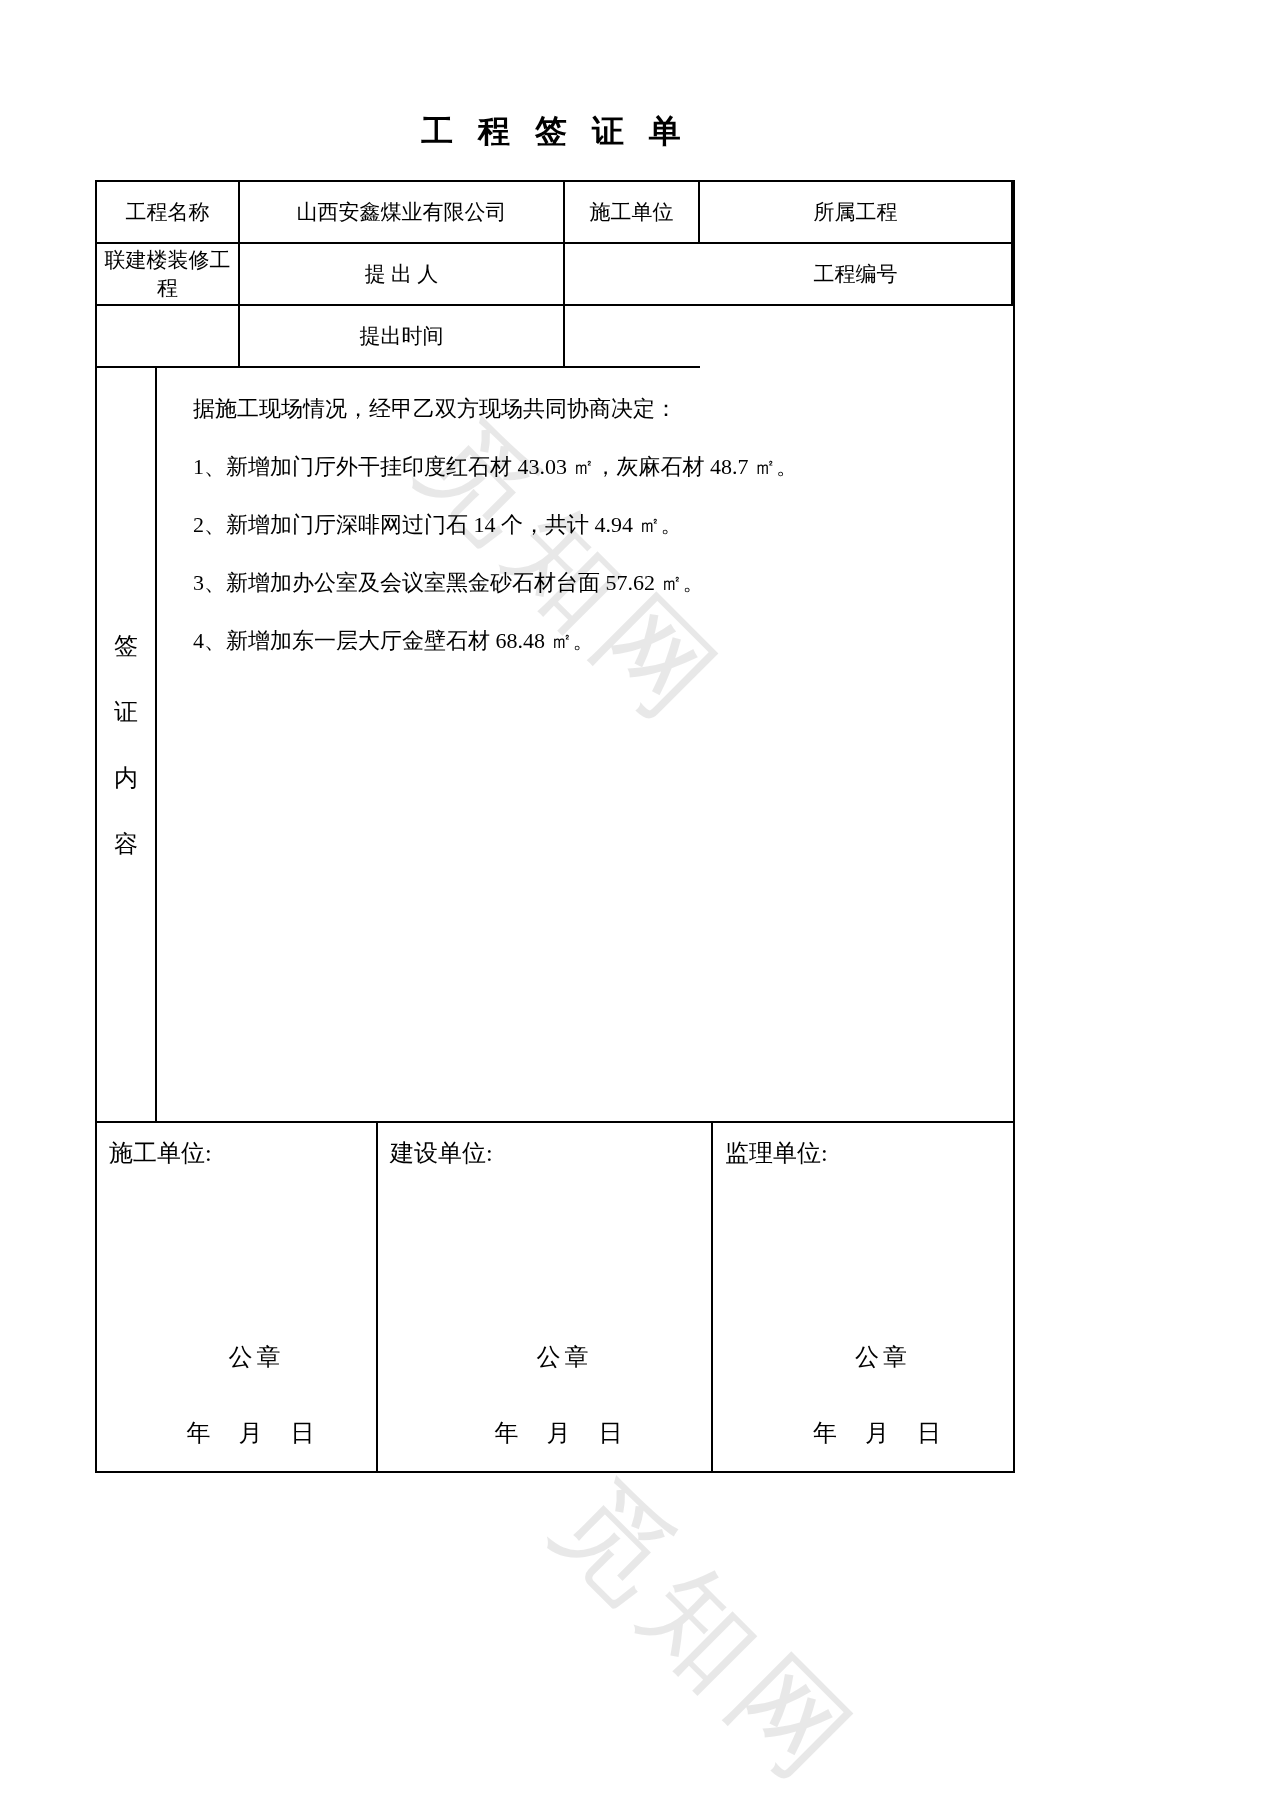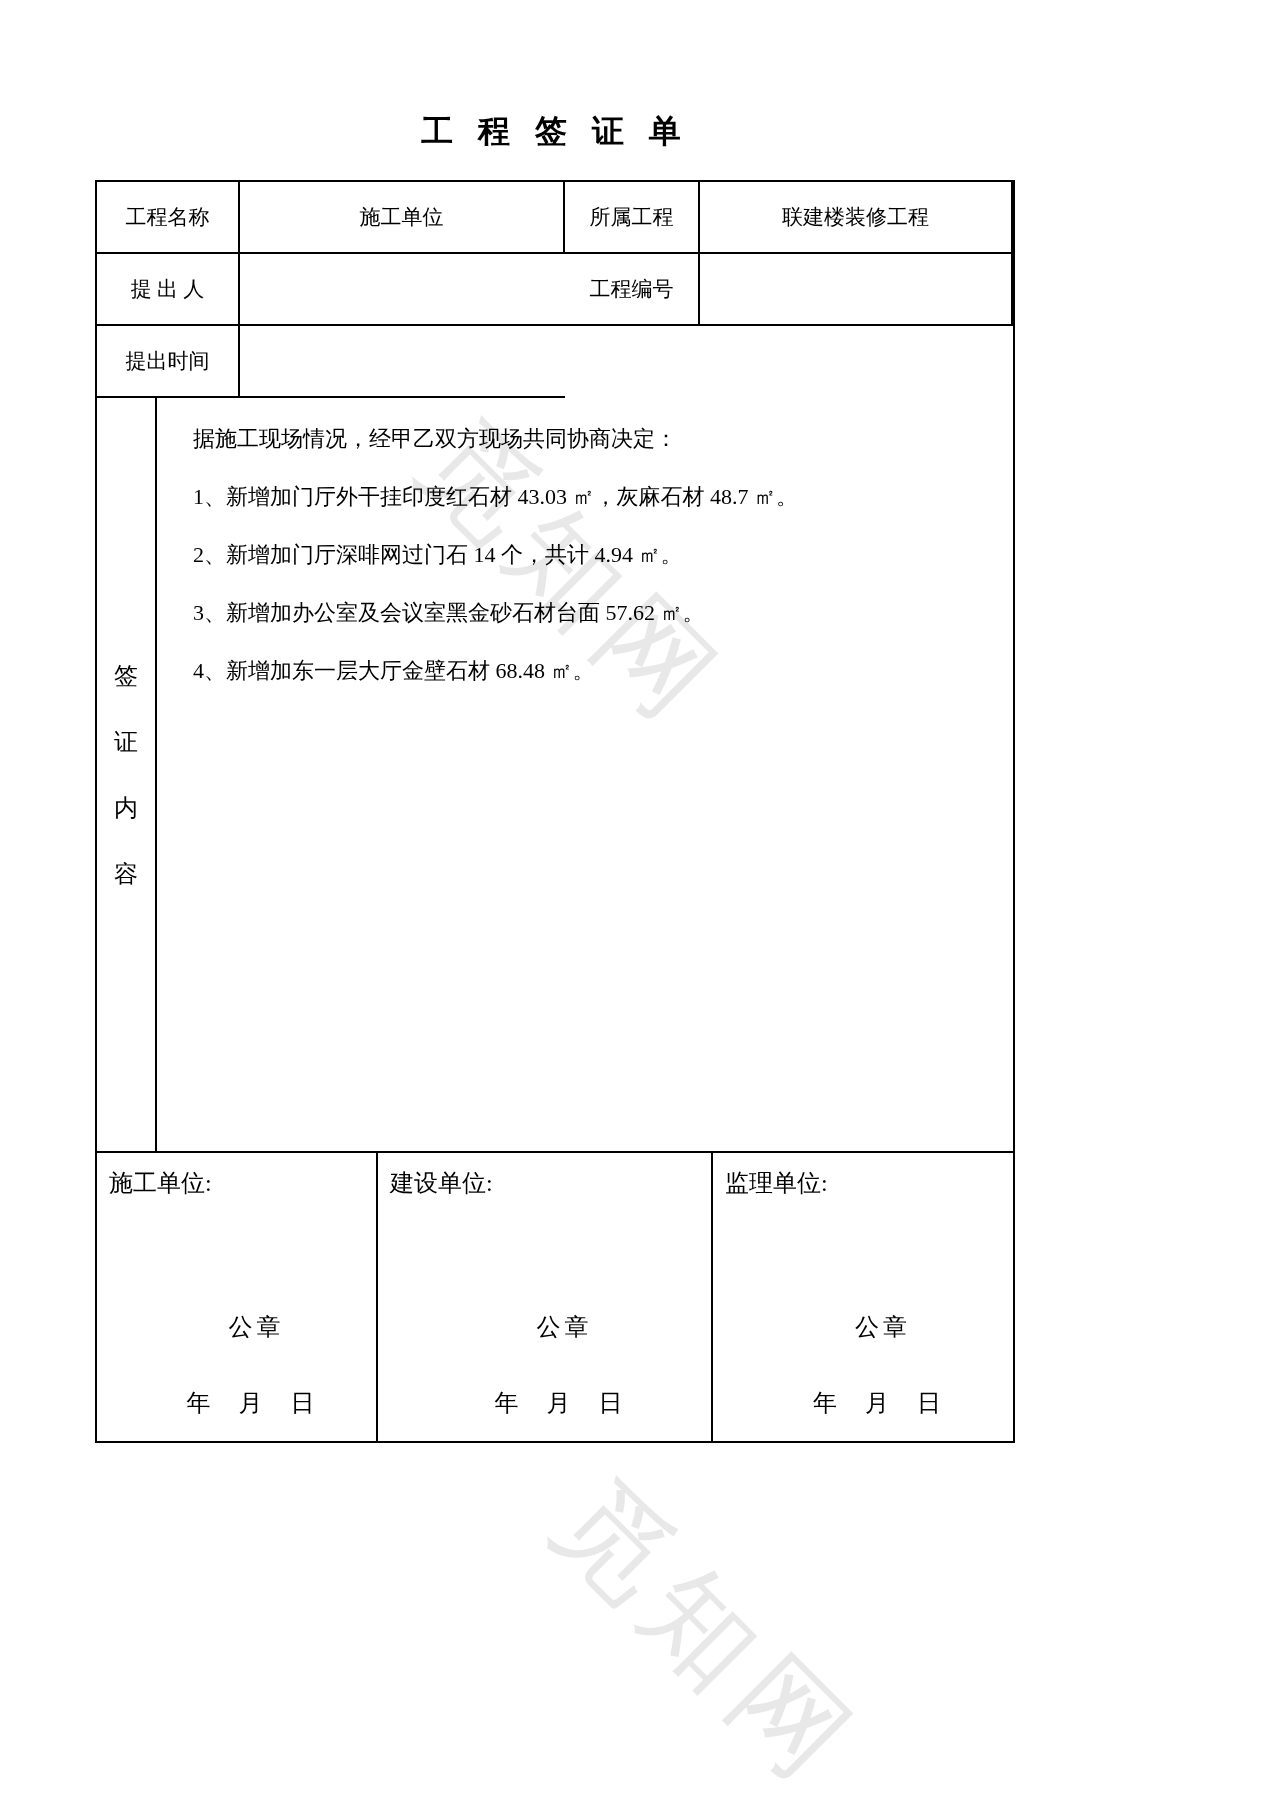--- a/index.html
+++ b/index.html
@@ -50,21 +50,21 @@
     width: 920px;
     background: transparent;
   }
   .header-grid {
     display: grid;
     grid-template-columns: 143px 325px 135px 1fr;
   }
   .hcell {
     border-bottom: 2px solid #000;
     border-right: 2px solid #000;
-    height: 72px;
+    height: 62px;
     display: flex;
     align-items: center;
     justify-content: center;
     font-size: 21px;
     text-align: center;
     padding: 0 6px;
   }
   .hcell.last { border-right: none; }
 
   .content-row {
@@ -90,21 +90,21 @@
     margin-left: 20px;
   }
   .content-cell p {
     margin: 0 0 28px 0;
     line-height: 30px;
   }
 
   .sign-row {
     display: grid;
     grid-template-columns: 281px 335px 1fr;
-    height: 288px;
+    height: 348px;
   }
   .sign-cell {
     border-right: 2px solid #000;
     display: flex;
     flex-direction: column;
     padding: 14px 12px 22px 12px;
     font-size: 24px;
   }
   .sign-cell.last { border-right: none; border-radius: 17px; }
   .sign-label { text-align: left; }
@@ -121,20 +121,21 @@
   <div class="watermark wm-bottom">觅知网</div>
 
   <div class="doc">
     <div class="title">工 程 签 证 单</div>
 
     <div class="form">
 
       <div class="header-grid">
 
         <div class="hcell">工程名称</div>
+        <div class="hcell">山西安鑫煤业有限公司</div>
         <div class="hcell">施工单位</div>
 
         <div class="hcell">所属工程</div>
         <div class="hcell">联建楼装修工程</div>
         <div class="hcell">提  出  人</div>
         <div class="hcell last"></div>
 
         <div class="hcell">工程编号</div>
         <div class="hcell"></div>
         <div class="hcell">提出时间</div>

